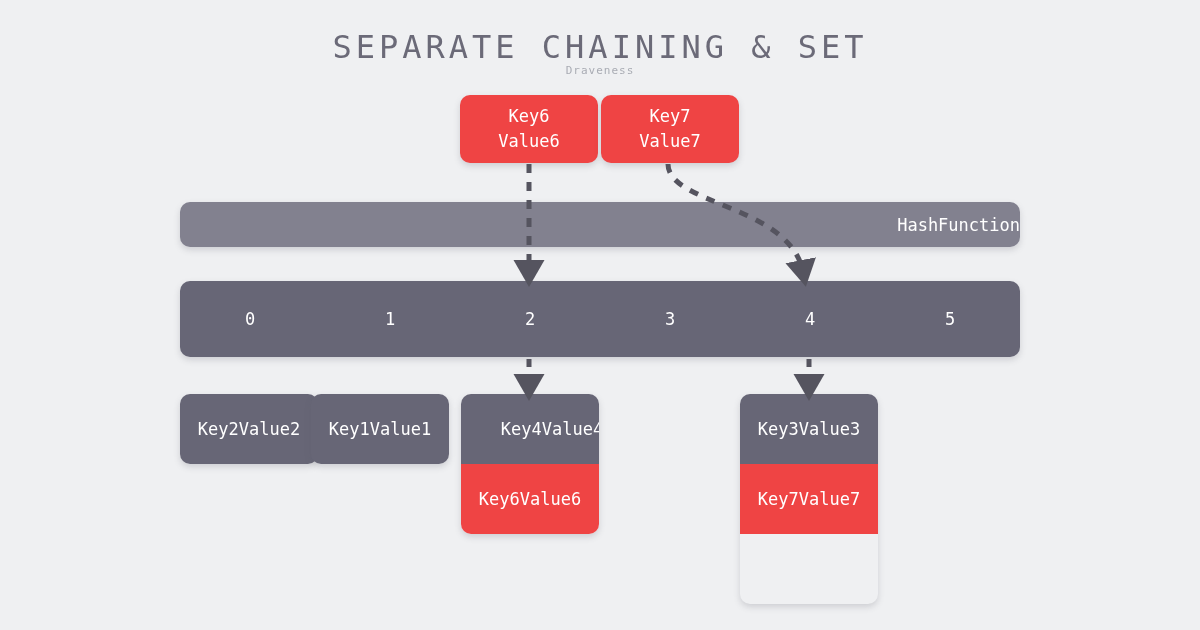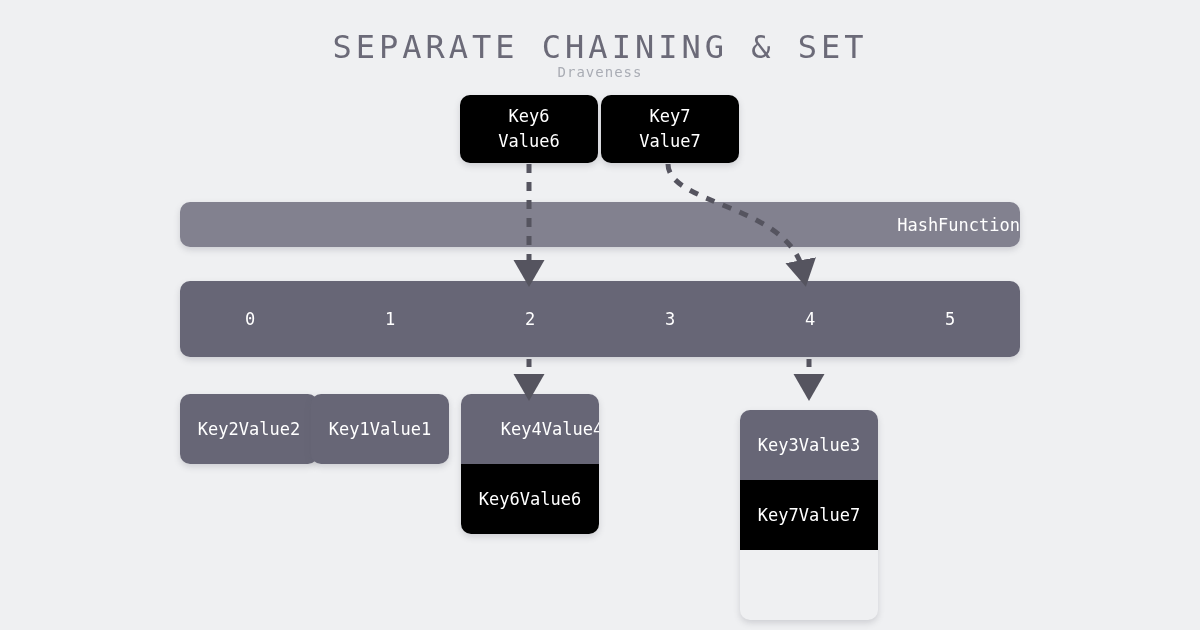--- a/index.html
+++ b/index.html
@@ -28,41 +28,41 @@
     color: #6b6a78;
     font-family: "DejaVu Sans Mono", "Liberation Mono", monospace;
     white-space: nowrap;
   }
   #subtitle {
     position: absolute;
     left: 0;
     top: 64px;
     width: 1200px;
     text-align: center;
-    font-size: 14px;
+    font-size: 11px;
     letter-spacing: 1px;
     color: #a9acb4;
   }
 
   
   .block {
     position: absolute;
     box-sizing: border-box;
     display: flex;
     flex-direction: column;
     align-items: center;
     justify-content: center;
     color: #ffffff;
     font-size: 17px;
     line-height: 25px;
     border-radius: 10px;
     box-shadow: 0 3px 6px rgba(90, 92, 105, 0.22);
     white-space: nowrap;
   }
-  .teal   { background: #000000; }
+  .teal   { background: #ef4444; }
   .gray   { background: #676676; }
 
   .bar {
     position: absolute;
     box-sizing: border-box;
     border-radius: 10px;
     box-shadow: 0 3px 6px rgba(90, 92, 105, 0.22);
   }
   #hash-bar {
     left: 180px;
@@ -174,21 +174,21 @@
     <div class="seg gray" style="height:70px;padding-left:44px;">
       <span class="kv-line">Key4</span>
       <span class="kv-line">Value4</span>
     </div>
     <div class="seg teal" style="height:70px;">
       <span class="kv-line">Key6</span>
       <span class="kv-line">Value6</span>
     </div>
   </div>
 
-  <div class="chain" style="left:740px; top:410px; width:138px; height:210px;">
+  <div class="chain" style="left:740px; top:394px; width:138px; height:210px;">
     <div class="seg gray" style="height:70px;">
       <span class="kv-line">Key3</span>
       <span class="kv-line">Value3</span>
     </div>
     <div class="seg teal" style="height:70px;">
       <span class="kv-line">Key7</span>
       <span class="kv-line">Value7</span>
     </div>
   </div>
 

